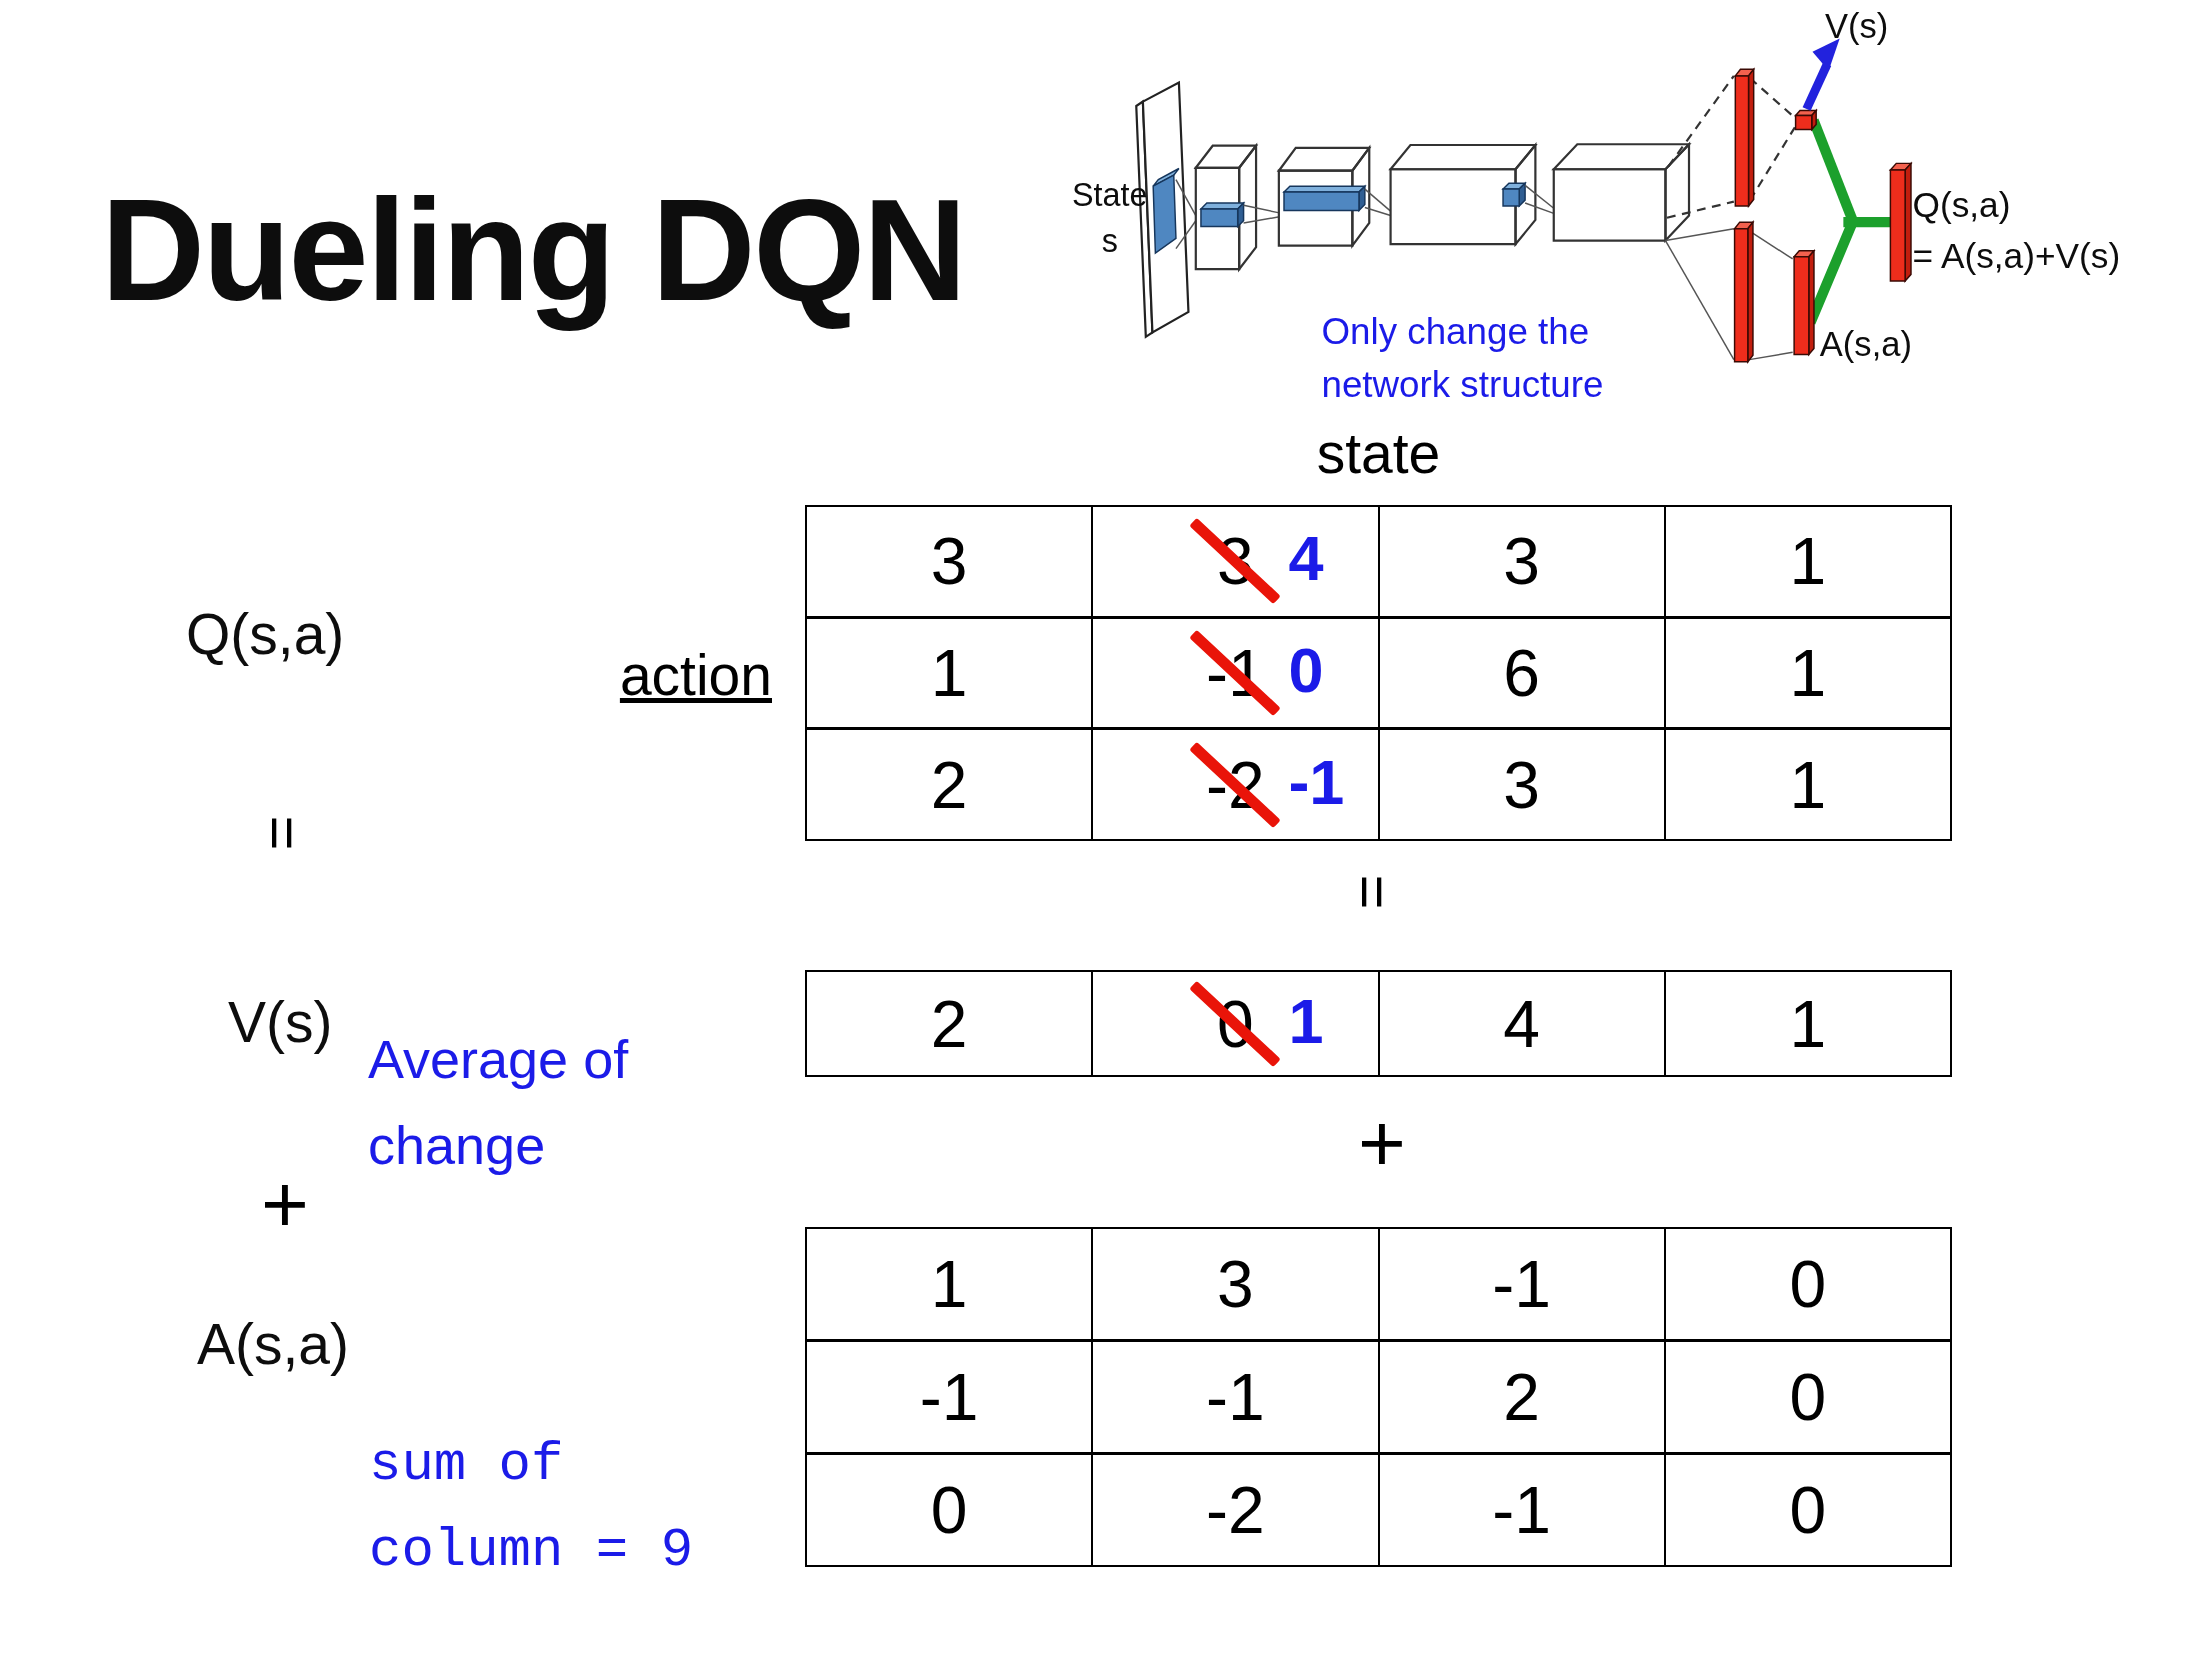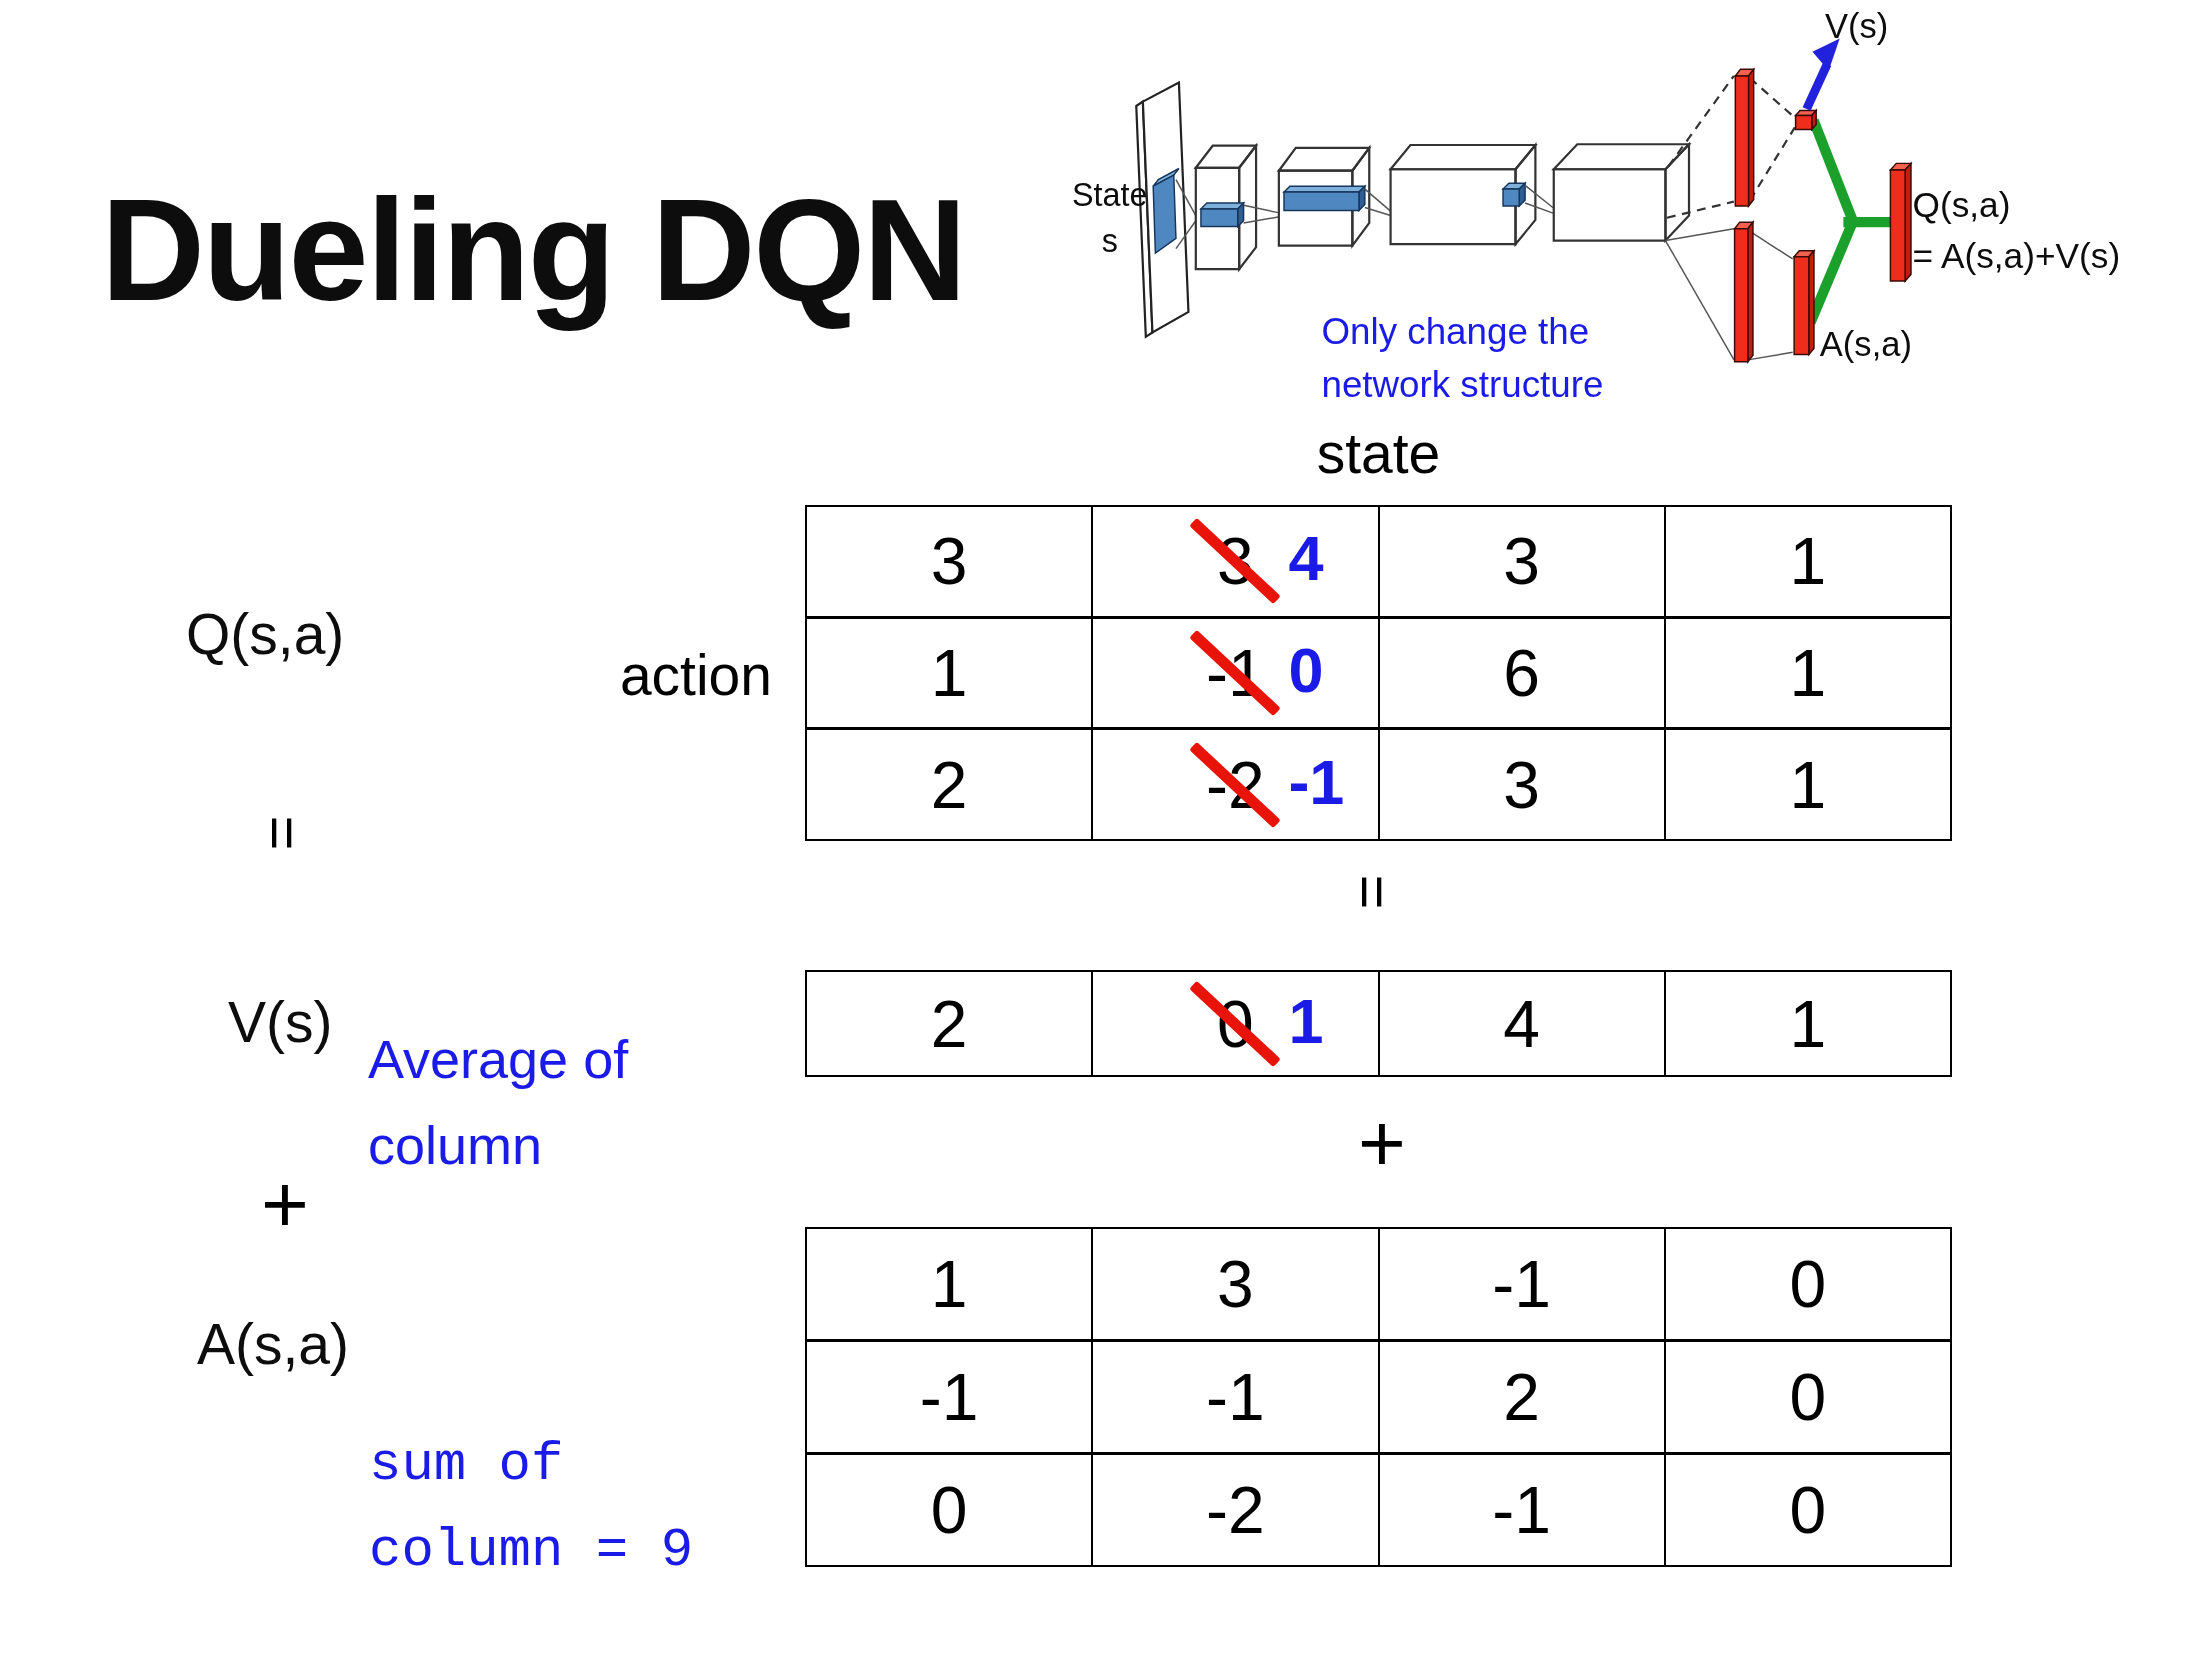--- a/index.html
+++ b/index.html
@@ -36,21 +36,21 @@
   .rot-eq{width:118px;height:88px;display:flex;align-items:center;justify-content:center;
           font-size:60px;transform:rotate(90deg);}
   .eq-left{left:224px;top:789px;}
   .eq-mid{left:1314px;top:848px;}
   .plus{width:118px;height:118px;display:flex;align-items:center;justify-content:center;
         font-size:82px;font-weight:400;}
   .plus-left{left:226px;top:1145px;}
   .plus-mid{left:1323px;top:1084px;}
 
   
-  .lbl-action{left:515px;top:642px;width:257px;text-align:right;font-size:57px;}
+  .lbl-action{left:515px;top:642px;width:257px;text-align:right;font-size:57px;text-decoration:underline;}
   .lbl-state{left:1268px;top:420px;width:221px;text-align:center;font-size:57px;}
 
   
   .bluenote{color:#1b1be8;font-size:54px;line-height:1.6;}
   .note-avg{left:368px;top:1016px;}
   .note-sum{left:369px;top:1422px;font-family:Liberation Mono, monospace;}
 
   
   .diagram{left:1051px;top:0px;width:1154px;height:412px;}
   svg{display:block;}
@@ -199,21 +199,21 @@
   <div class="abs rot-eq eq-left">=</div>
   <div class="abs sidelbl lbl-v">V(s)</div>
   <div class="abs plus plus-left">+</div>
   <div class="abs sidelbl lbl-a">A(s,a)</div>
 
   <div class="abs rot-eq eq-mid">=</div>
   <div class="abs plus plus-mid">+</div>
 
   <div class="abs bluenote note-avg">
     <div>Average of</div>
-    <div>column</div>
+    <div>change</div>
   </div>
   <div class="abs bluenote note-sum">
     <div>sum of</div>
     <div>column = 9</div>
   </div>
 
   <div class="abs dtable q">
       <div class="trow">
         <div class="tcell">
           <span class="cellval">3</span>

